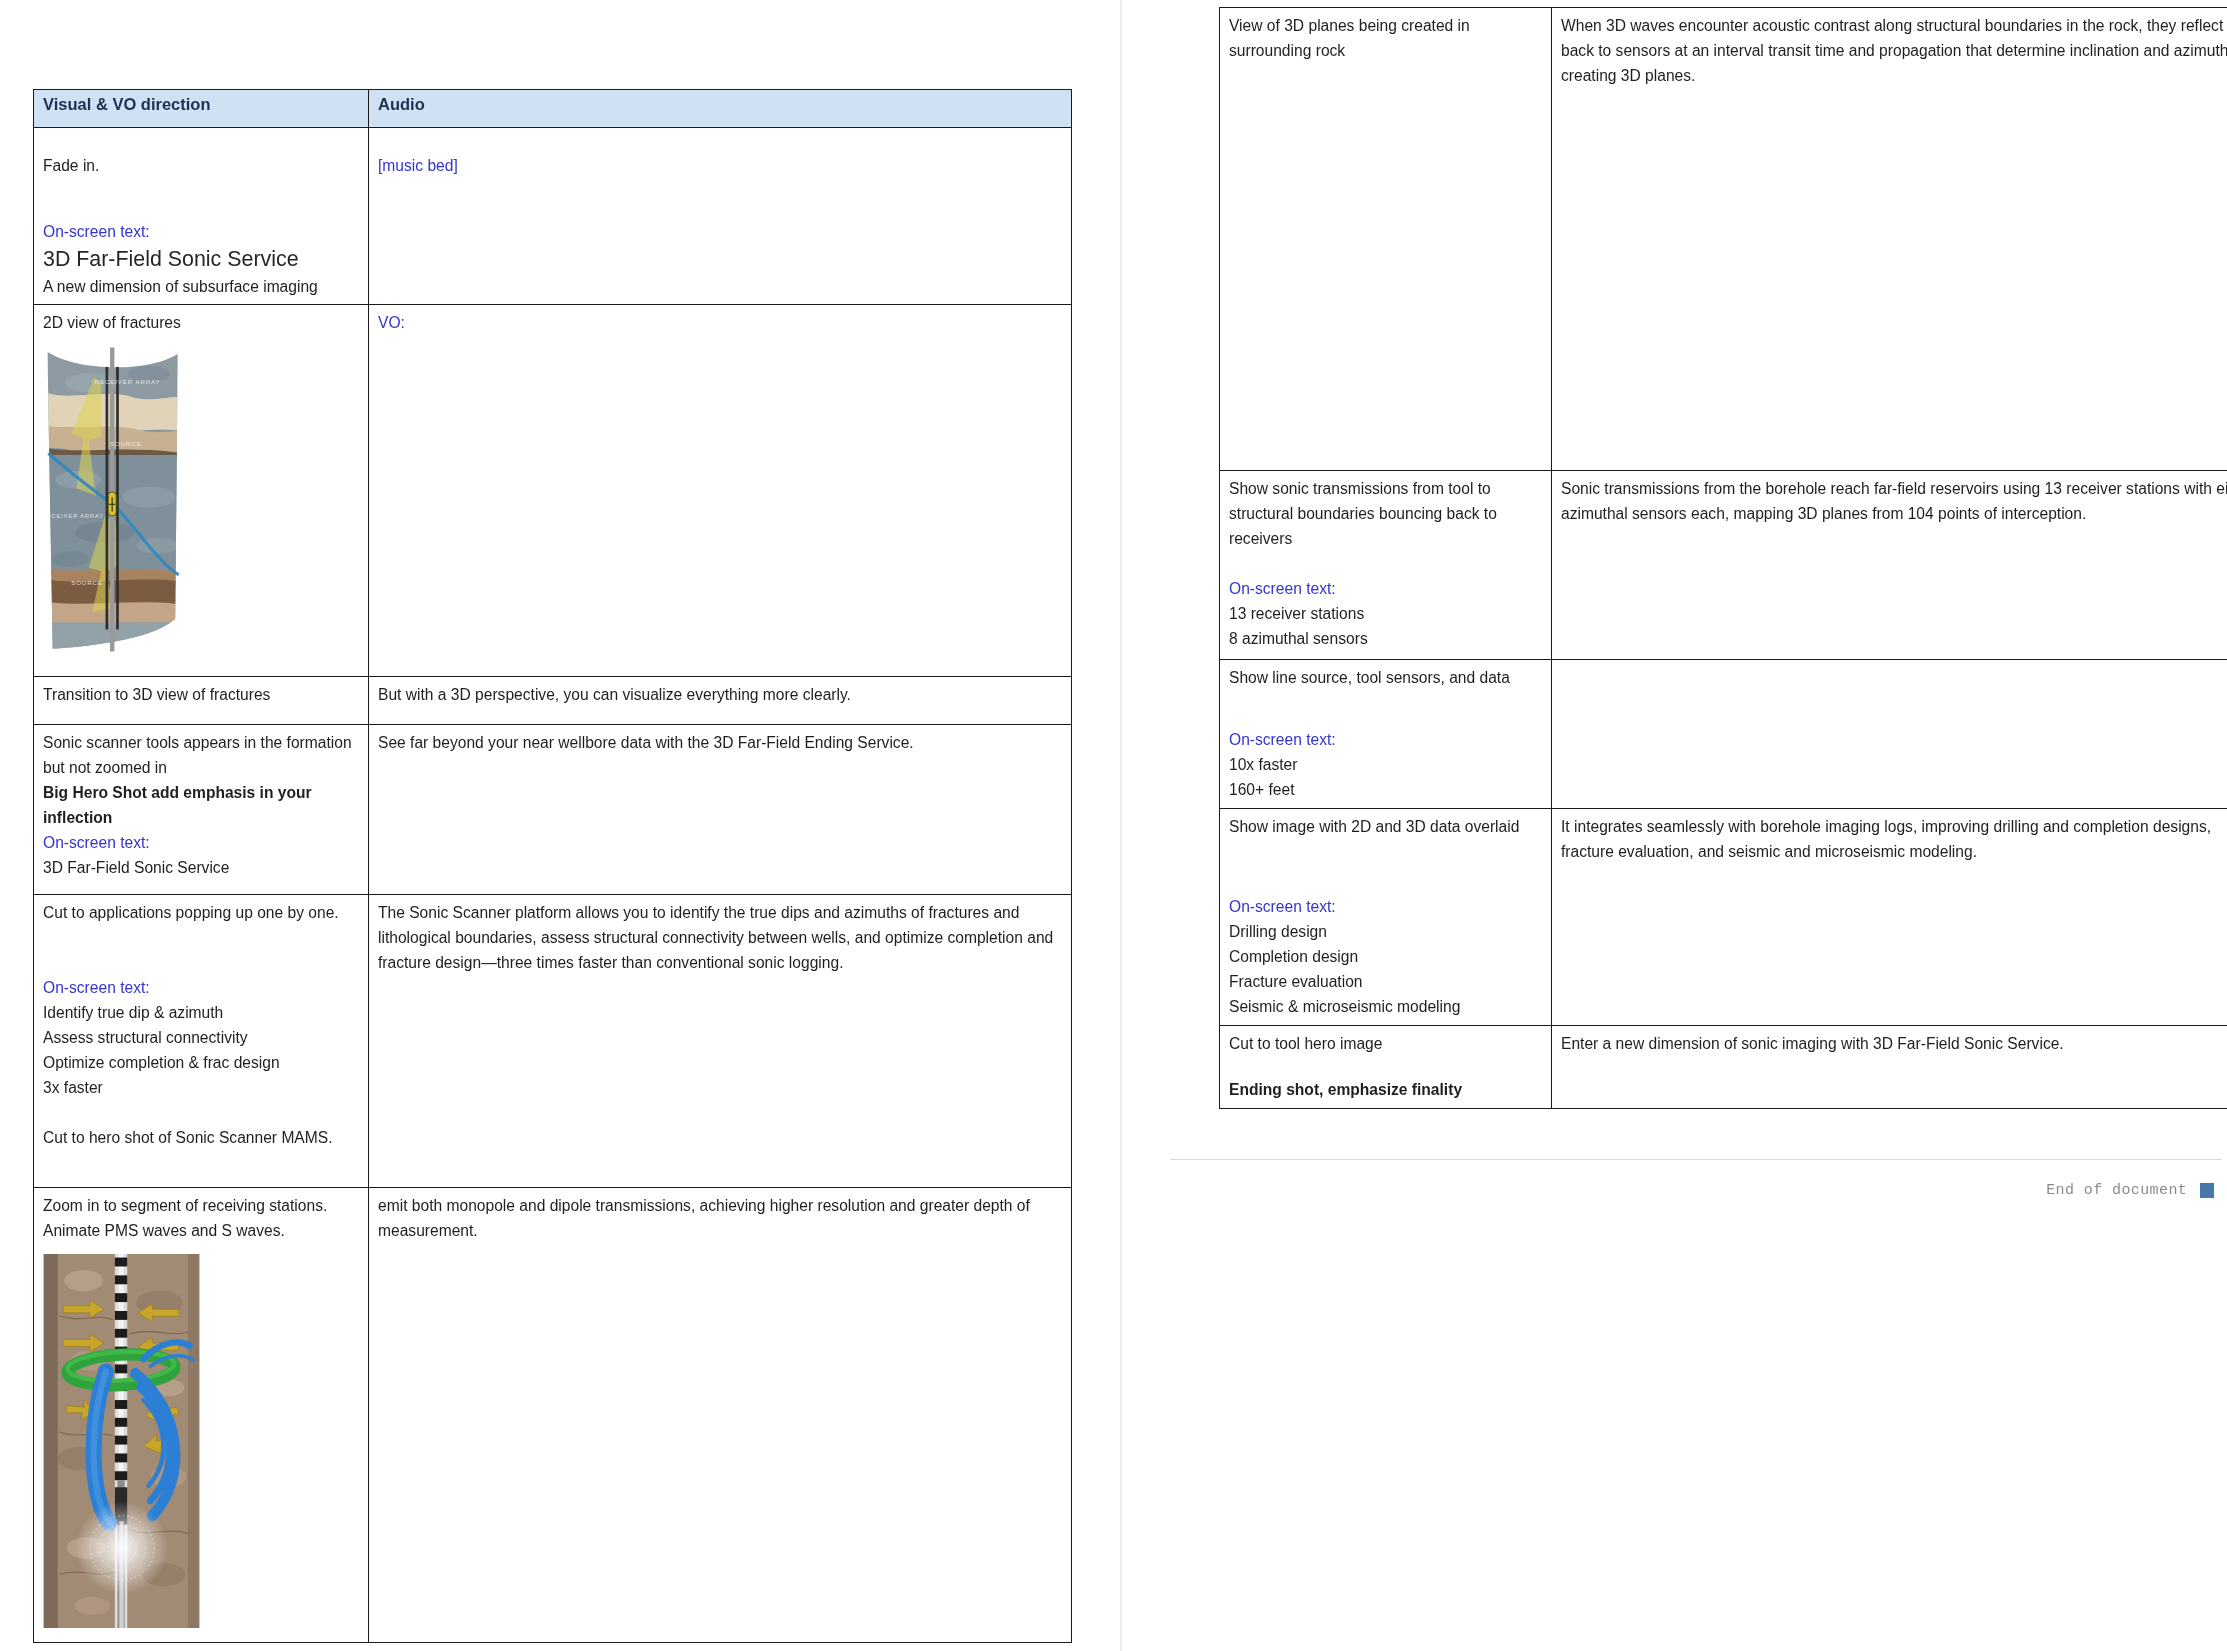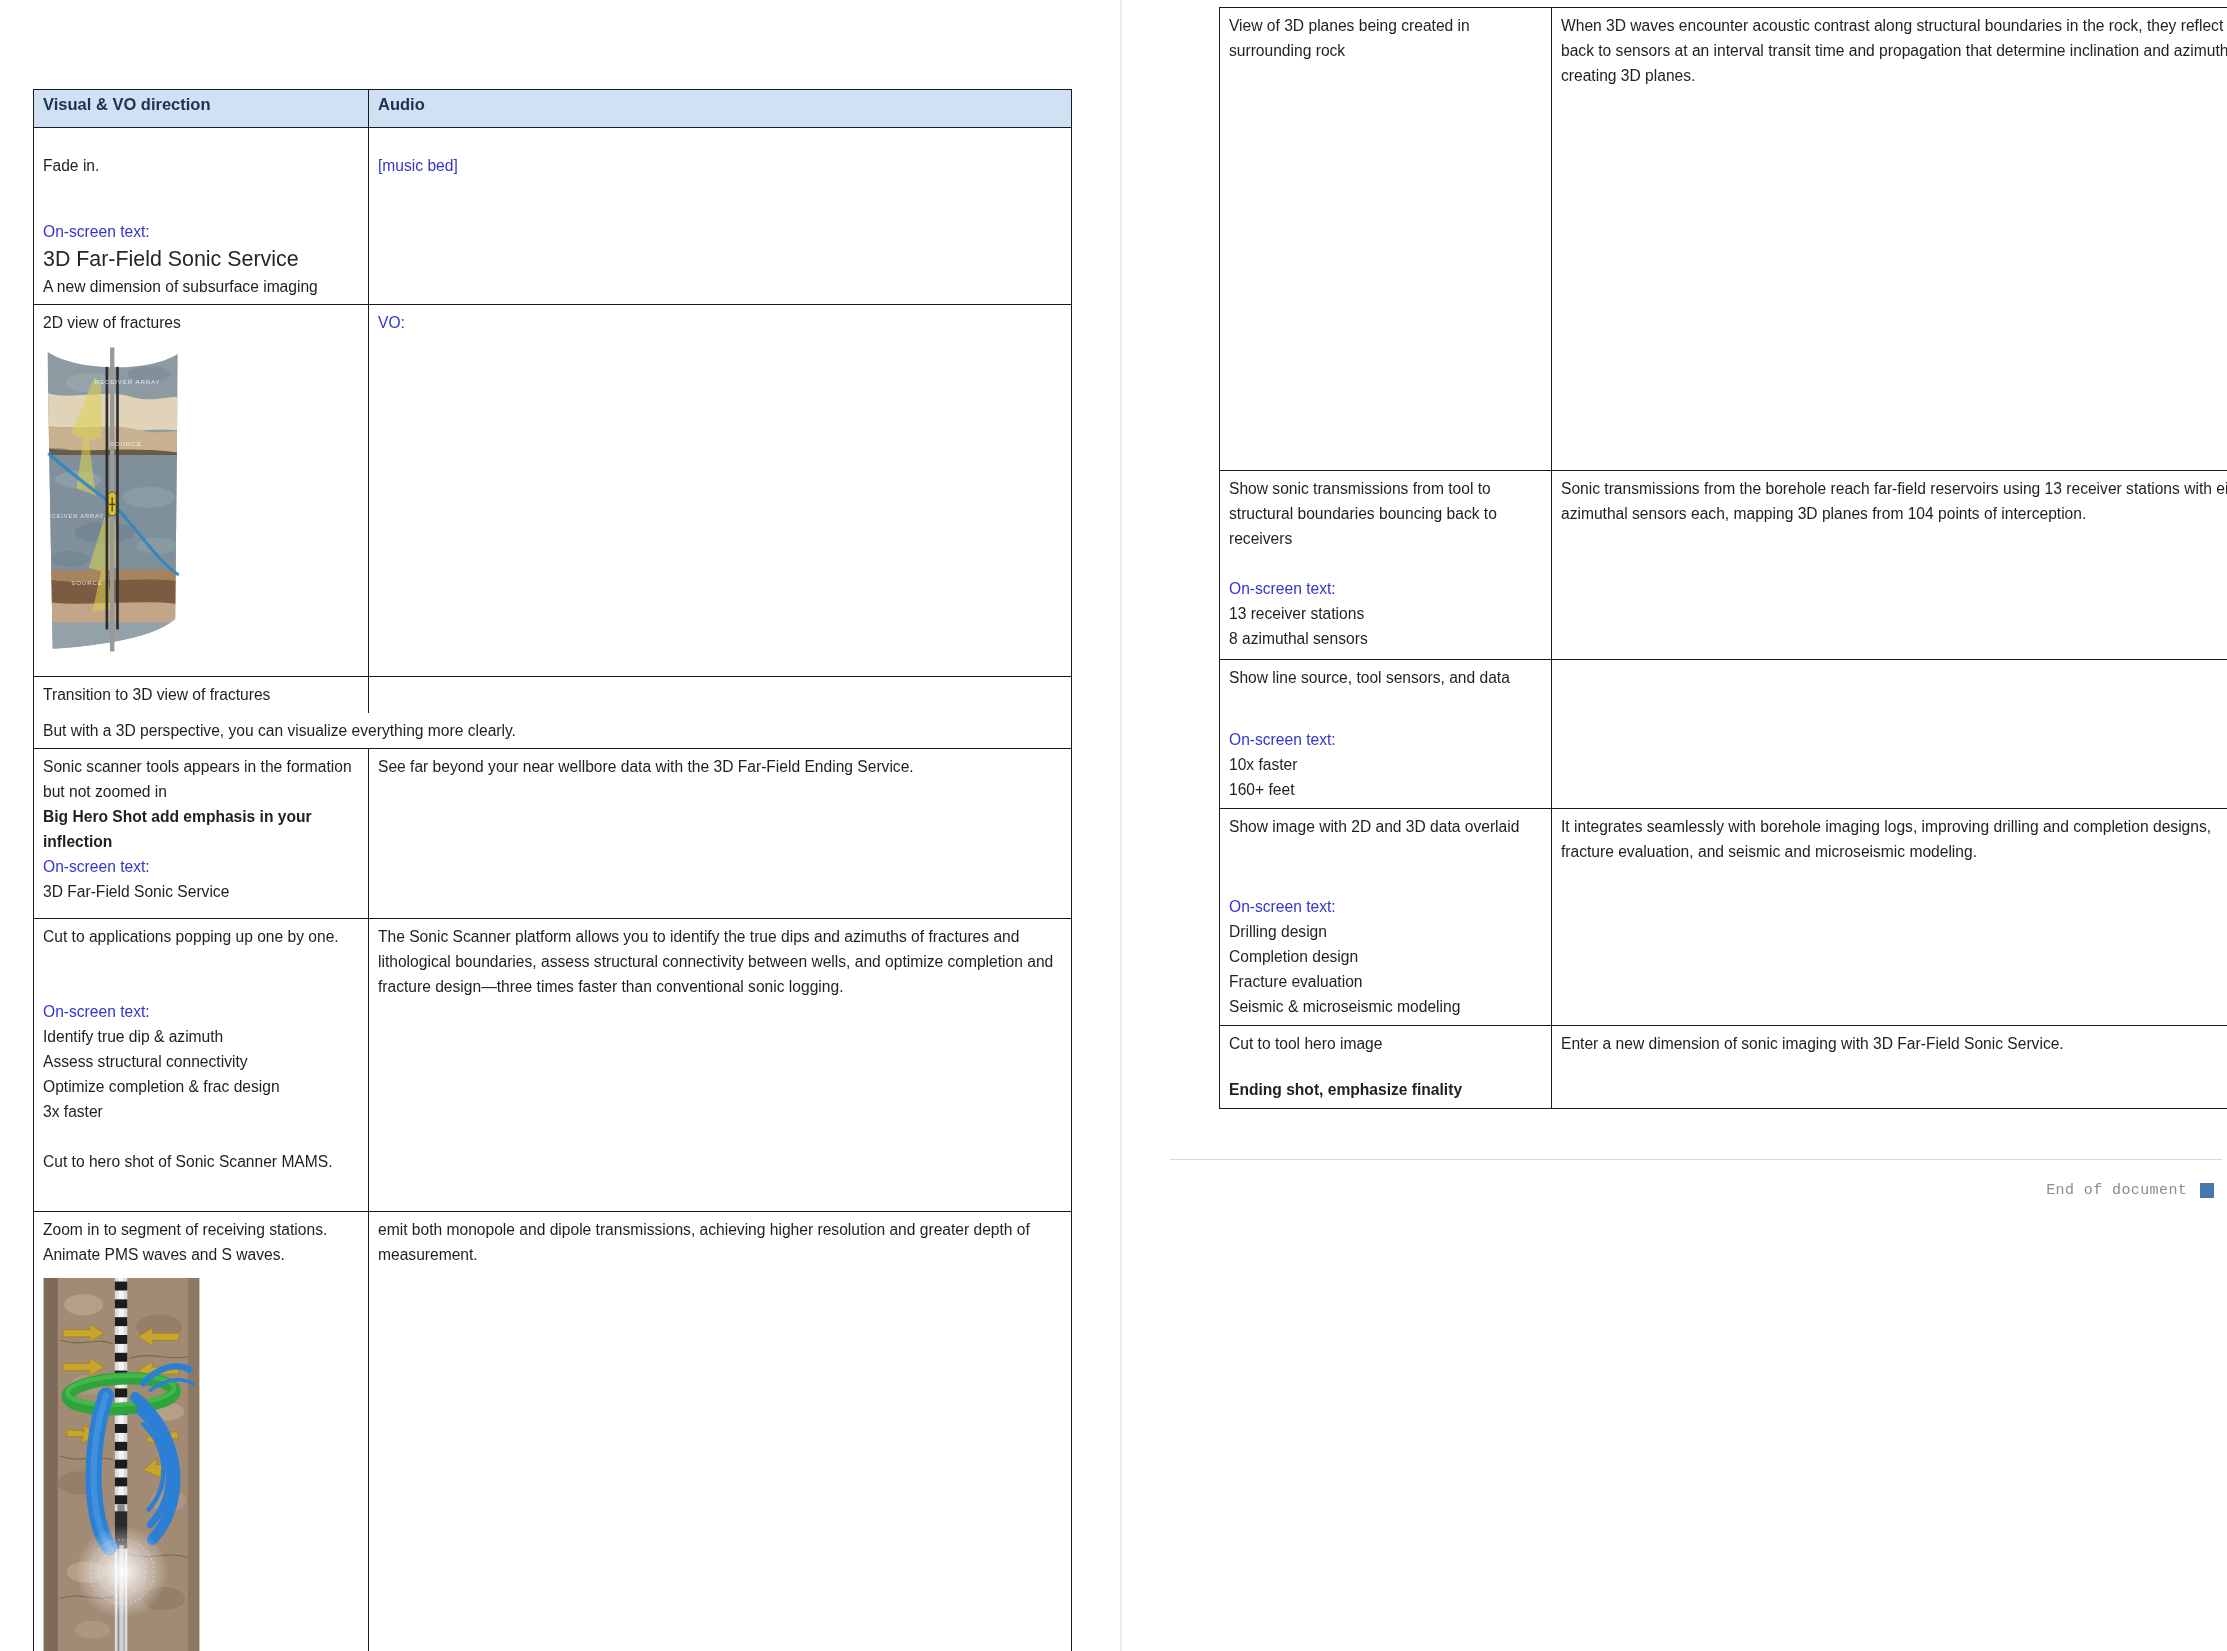--- a/index.html
+++ b/index.html
@@ -112,21 +112,21 @@
             <text x="34" y="194" text-anchor="middle" font-size="6.5">RECEIVER ARRAY</text>
             <text x="50" y="270" text-anchor="middle">SOURCE</text>
           </g>
         </svg>
       </div>
       <div class="cell audio">
         <p class="blue">VO:</p>
       </div>
     </div>
 
-    <div class="trow" style="min-height:48px;flex-direction:column;">
+    <div class="trow" style="min-height:48px;">
       <div class="cell visual">
         <p>Transition to 3D view of fractures</p>
       </div>
       <div class="cell audio">
         <p>But with a 3D perspective, you can visualize everything more clearly.</p>
       </div>
     </div>
 
     <div class="trow" style="min-height:170px;">
       <div class="cell visual">

